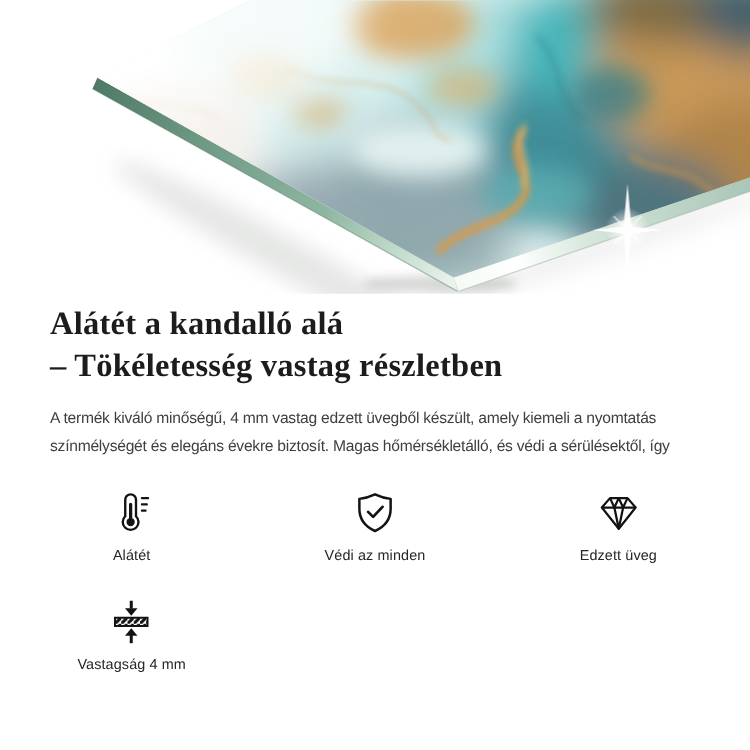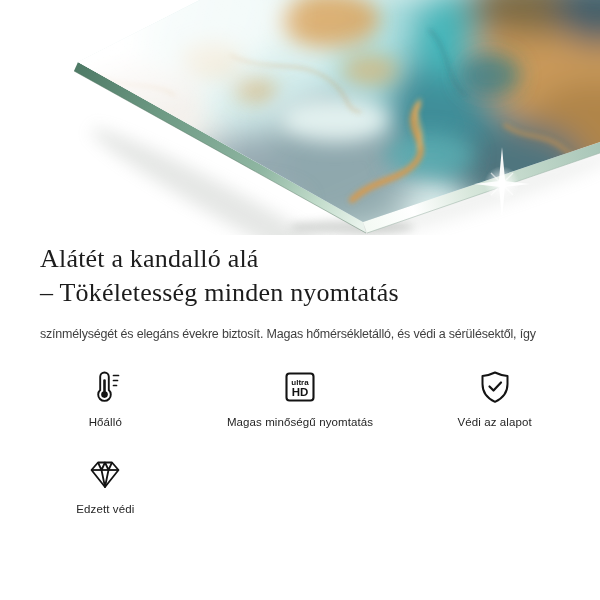--- a/index.html
+++ b/index.html
@@ -1,20 +1,20 @@
 <!DOCTYPE html>
 <html lang="hu"><head>
 <meta charset="utf-8">
 <style>
   html,body{margin:0;padding:0;background:#fff;}
   .page{position:relative;width:600px;height:600px;overflow:hidden;background:#fff;
         font-family:"Liberation Sans",sans-serif;}
   .hero{width:600px;height:235px;display:block;}
   .headline{margin:7px 40px 0;font-family:"Liberation Serif","DejaVu Serif",serif;
-            font-weight:400;font-size:26px;line-height:34px;color:#1c1c1c;letter-spacing:.2px;}
+            font-weight:700;font-size:26px;line-height:34px;color:#1c1c1c;letter-spacing:.2px;}
   .headline span{display:block;white-space:nowrap;}
   .desc{margin:13px 40px 0;font-size:12.5px;line-height:23px;color:#3f3f3f;letter-spacing:-.2px;}
   .desc span{display:block;white-space:nowrap;}
   .features{margin-top:21px;padding:0 8px;display:grid;grid-template-columns:repeat(3,1fr);row-gap:26px;}
   .feature{display:flex;flex-direction:column;align-items:center;}
   .ficon{height:38px;display:flex;align-items:flex-end;justify-content:center;}
   .flabel{margin-top:11px;font-size:11.5px;color:#252525;letter-spacing:.1px;white-space:nowrap;}
   .icon-stroke{stroke:#131313;fill:none;}
 </style>
 </head>
@@ -128,72 +128,80 @@
       <circle cx="502" cy="184" r="18" fill="url(#glow)"></circle>
       <polygon points="502,147 505.2,182 502,221 498.8,182" fill="#ffffff" opacity=".95"></polygon>
       <polygon points="474,184 502,180.8 530,184 502,187.2" fill="#ffffff" opacity=".9"></polygon>
       <path d="M491,173 L513,195 M513,173 L491,195" stroke="#ffffff" stroke-width="1.4" opacity=".6"></path>
       <circle cx="502" cy="184" r="2.6" fill="#ffffff"></circle>
     </g>
   </svg>
 
   <h1 class="headline">
     <span>Alátét a kandalló alá</span>
-    <span>– Tökéletesség minden nyomtatás</span>
+    <span>– Tökéletesség vastag részletben</span>
   </h1>
 
   <p class="desc">
+    <span>A termék kiváló minőségű, 4 mm vastag edzett üvegből készült, amely kiemeli a nyomtatás</span>
     <span>színmélységét és elegáns évekre biztosít. Magas hőmérsékletálló, és védi a sérülésektől, így</span>
   </p>
 
   <div class="features">
 
     <div class="feature">
       <div class="ficon">
         <svg width="36" height="36" viewBox="0 0 36 36">
           <path class="icon-stroke" stroke-width="1.9" d="M13.2,7.8 a4.3,4.3 0 0 1 8.6,0 L21.8,21 a6.3,6.3 0 1 1 -8.6,0 Z"></path>
           <line x1="17.5" y1="11.5" x2="17.5" y2="24.5" stroke="#131313" stroke-width="2.6" stroke-linecap="round"></line>
           <circle cx="17.5" cy="25.6" r="3.3" fill="#131313"></circle>
           <path class="icon-stroke" stroke-width="1.7" stroke-linecap="round" d="M26.5,6.5 h5 M26.5,11.5 h4 M26.5,16.5 h3"></path>
         </svg>
       </div>
-      <div class="flabel">Hőálló</div>
-    </div>
-
-    <div class="feature">
-      <div class="ficon">
-        <svg width="36" height="36" viewBox="0 0 36 36">
-          <rect class="icon-stroke" x="4.5" y="4.5" width="27" height="27" rx="3" stroke-width="2.1"></rect>
-          <text x="18" y="15.5" text-anchor="middle" font-family="Liberation Sans, sans-serif" font-size="8" font-weight="700" fill="#131313">ultra</text>
-          <text x="18" y="27" text-anchor="middle" font-family="Liberation Sans, sans-serif" font-size="11.5" font-weight="700" fill="#131313">HD</text>
-        </svg>
-      </div>
-      <div class="flabel">Magas minőségű nyomtatás</div>
-    </div>
+      <div class="flabel">Alátét</div>
+    </div>
+
 
     <div class="feature">
       <div class="ficon">
         <svg width="36" height="36" viewBox="0 0 36 36">
           <path class="icon-stroke" stroke-width="2" stroke-linejoin="round" d="M18,3.5 C22,5.4 26.5,6.7 30.5,7.1 L30.5,15 C30.5,23.5 26,29.2 18,32.8 C10,29.2 5.5,23.5 5.5,15 L5.5,7.1 C9.5,6.7 14,5.4 18,3.5 Z"></path>
           <polyline class="icon-stroke" stroke-width="2.2" stroke-linecap="round" stroke-linejoin="round" points="12.5,17.5 16.5,21.5 24,13.5"></polyline>
         </svg>
       </div>
-      <div class="flabel">Védi az alapot</div>
+      <div class="flabel">Védi az minden</div>
     </div>
 
     <div class="feature">
       <div class="ficon">
         <svg width="36" height="36" viewBox="0 0 36 36">
           <g class="icon-stroke" stroke-width="1.8" stroke-linejoin="round">
             <path d="M11,6.5 L25,6.5 L31.5,14 L18,31 L4.5,14 Z"></path>
             <path d="M4.5,14 L31.5,14"></path>
             <path d="M11,6.5 L14.5,14 L18,6.5 L21.5,14 L25,6.5"></path>
             <path d="M14.5,14 L18,31 L21.5,14"></path>
           </g>
         </svg>
       </div>
-      <div class="flabel">Edzett védi</div>
-    </div>
-
-
+      <div class="flabel">Edzett üveg</div>
+    </div>
+
+
+    <div class="feature">
+      <div class="ficon">
+        <svg width="36" height="36" viewBox="0 0 36 36">
+          <defs>
+            <pattern id="hatch" patternUnits="userSpaceOnUse" width="5" height="5">
+              <path d="M-1,6 L6,-1" stroke="#131313" stroke-width="2.4"></path>
+            </pattern>
+          </defs>
+          <line x1="18" y1="1.5" x2="18" y2="8" stroke="#131313" stroke-width="2.4"></line>
+          <polygon points="13,7.5 23,7.5 18,13.5" fill="#131313"></polygon>
+          <rect x="5" y="15.2" width="26" height="6.6" fill="url(#hatch)" stroke="#131313" stroke-width="1.6"></rect>
+          <polygon points="13,29.5 23,29.5 18,23.5" fill="#131313"></polygon>
+          <line x1="18" y1="29" x2="18" y2="35.5" stroke="#131313" stroke-width="2.4"></line>
+        </svg>
+      </div>
+      <div class="flabel">Vastagság 4 mm</div>
+    </div>
 
   </div>
 </div>
 
 </body></html>

